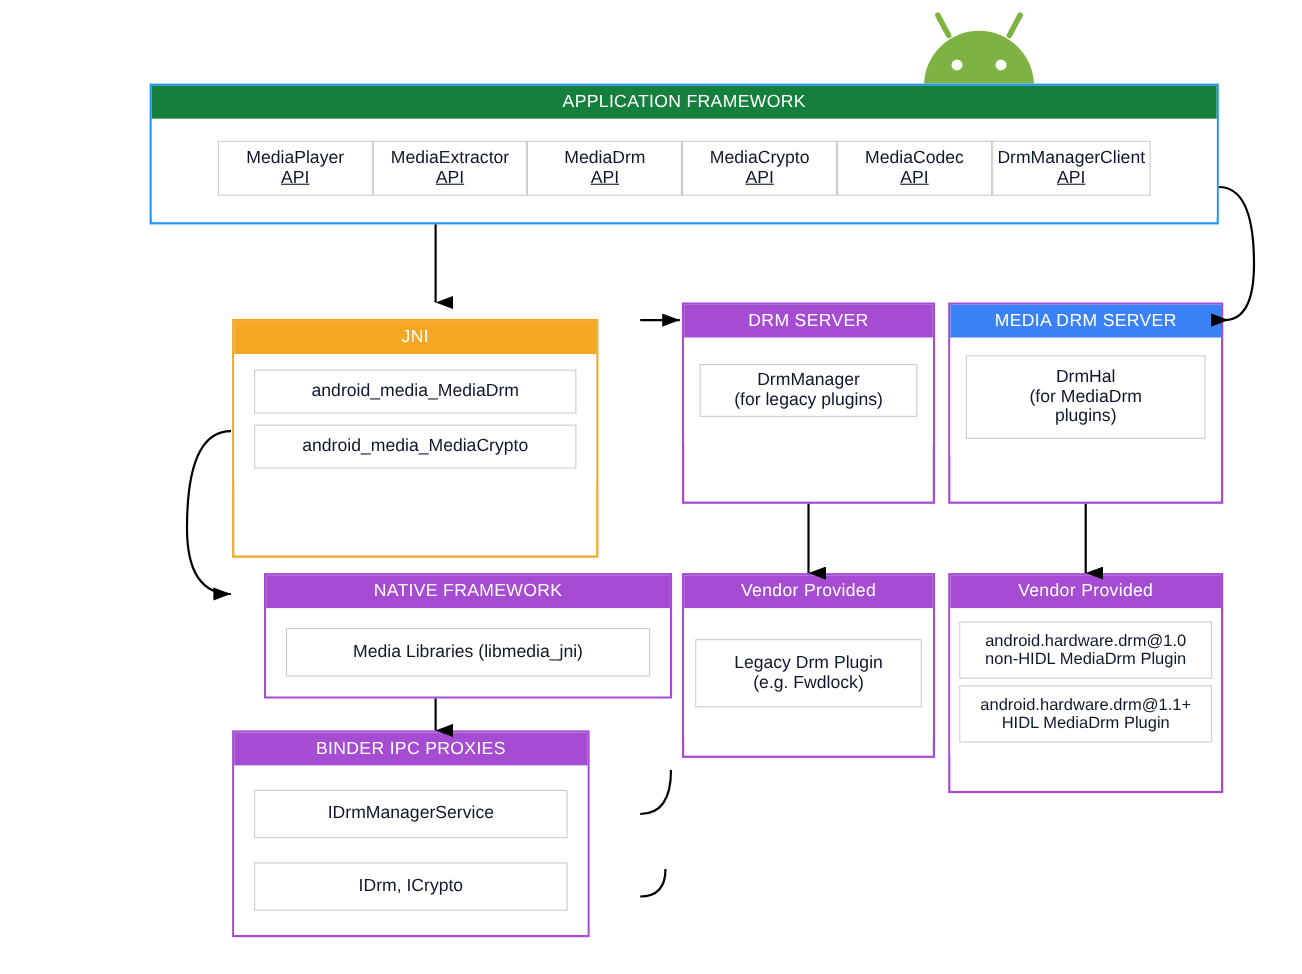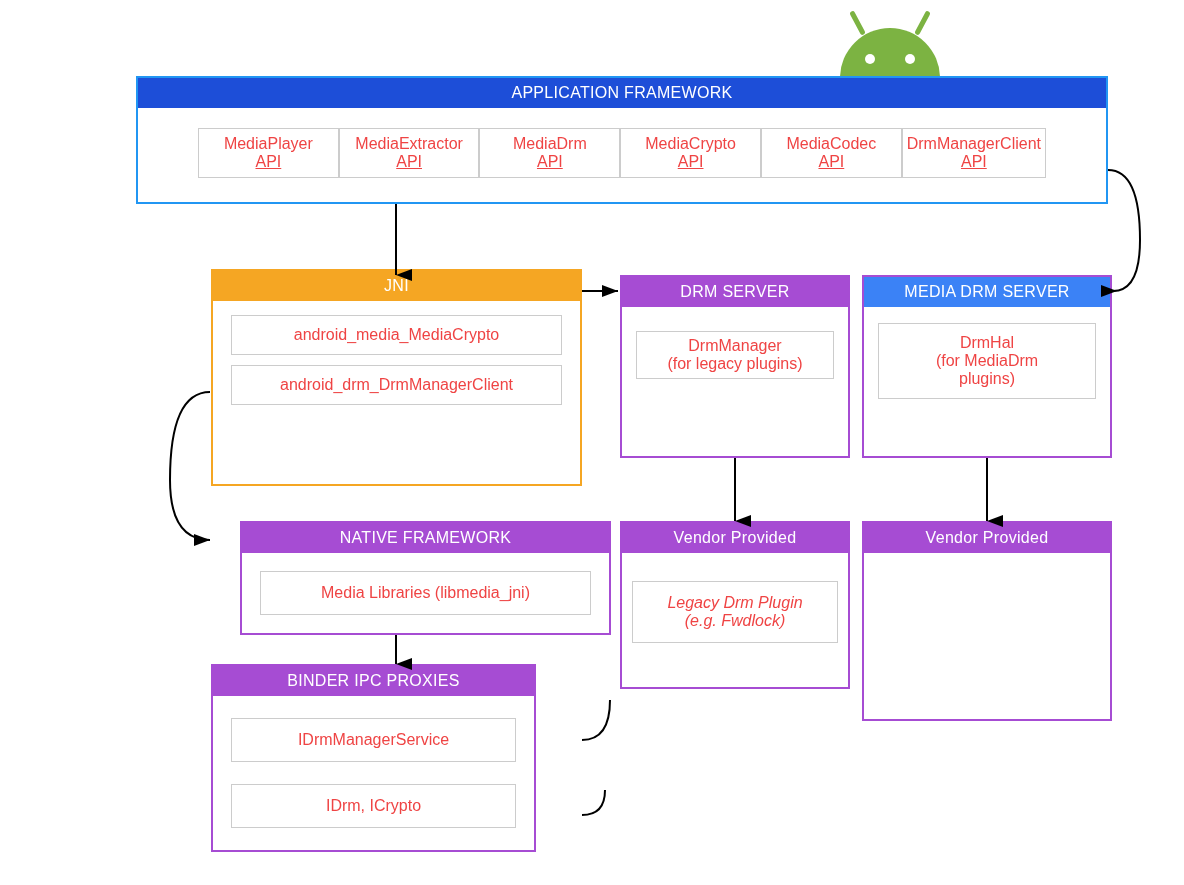--- a/index.html
+++ b/index.html
@@ -26,29 +26,29 @@
   .block-body {
     background: #fff;
     padding: 14px;
   }
   .cell {
     border: 1px solid #ccc;
     background: #fff;
     text-align: center;
     padding: 8px 6px;
     font-size: 16px;
-    color: #ef4444;
+    color: #0f172a;
   }
 
   
   .af-container {
     left: 136px; top: 76px; width: 972px; height: 128px;
     border-color: #2196f3;
   }
-  .af-header { background: #1d4ed8; }
+  .af-header { background: #15803d; }
   .af-body {
     display: grid;
     grid-template-columns: repeat(6, 1fr);
     gap: 0;
     padding: 20px 60px;
   }
   .af-body .cell { border: 1px solid #ccc; padding: 6px 4px; }
   .api-cell { display:flex; flex-direction:column; justify-content:center; align-items:center; }
   .api-cell span:last-child { margin-top: 0; text-decoration: underline; }
 
@@ -71,21 +71,21 @@
   .robot-eye.l{ left:35px;} .robot-eye.r{ left:75px;}
   .robot-ant {
     position:absolute; width:5px; height:26px; background:#7cb342; border-radius:3px;
     top:0;
   }
   .robot-ant.l{ left:25px; transform:rotate(-28deg);}
   .robot-ant.r{ left:90px; transform:rotate(28deg);}
 
   
   .jni {
-    left: 211px; top: 269px; width: 371px; height: 217px;
+    left: 211px; top: 290px; width: 333px; height: 217px;
     border-color: #f5a623;
   }
   .jni-header { background: #f5a623; }
   .jni-body { display:flex; flex-direction:column; gap:10px; padding:14px 18px; }
   .jni-body .cell { padding: 10px 6px; }
 
   
   .drmserver {
     left: 620px; top: 275px; width: 230px; height: 183px;
     border-color: #a64cd3;
@@ -112,21 +112,21 @@
   .nativefw-header { background:#a64cd3; }
   .nativefw-body { padding: 18px 18px; }
   .nativefw-body .cell{ padding:12px 8px; }
 
   
   .vendor1 {
     left: 620px; top: 521px; width: 230px; height: 168px;
     border-color: #a64cd3;
   }
   .vendor1-header { background:#a64cd3; font-weight:400;}
-  .vendor1-body { padding: 28px 10px; font-style: italic; }
+  .vendor1-body { padding: 28px 10px; }
   .vendor1-body .cell{ padding:12px 4px; }
 
   
   .vendor2 {
     left: 862px; top: 521px; width: 250px; height: 200px;
     border-color: #a64cd3;
   }
   .vendor2-header { background:#a64cd3; font-weight:400;}
   .vendor2-body { padding: 12px 8px; display:flex; flex-direction:column; gap:6px;}
   .vendor2-body .cell{ padding:8px 2px; font-size:15px;}
@@ -177,22 +177,22 @@
     <div class="cell api-cell">
       <span>DrmManagerClient</span>
       <span>API</span>
     </div>
   </div>
 </div>
 
 <div class="block jni">
   <div class="block-header jni-header">JNI</div>
   <div class="block-body jni-body">
+    <div class="cell">android_media_MediaDrm</div>
     <div class="cell">android_media_MediaCrypto</div>
-    <div class="cell">android_drm_DrmManagerClient</div>
   </div>
 </div>
 
 <div class="block drmserver">
   <div class="block-header drmserver-header">DRM SERVER</div>
   <div class="block-body drmserver-body">
     <div class="cell">
       <div>DrmManager</div>
       <div>(for legacy plugins)</div>
     </div>
@@ -222,20 +222,30 @@
   <div class="block-body vendor1-body">
     <div class="cell">
       <div>Legacy Drm Plugin</div>
       <div>(e.g. Fwdlock)</div>
     </div>
   </div>
 </div>
 
 <div class="block vendor2">
   <div class="block-header vendor2-header">Vendor Provided</div>
+  <div class="block-body vendor2-body">
+    <div class="cell">
+      <div>android.hardware.drm@1.0</div>
+      <div>non-HIDL MediaDrm Plugin</div>
+    </div>
+    <div class="cell">
+      <div>android.hardware.drm@1.1+</div>
+      <div>HIDL MediaDrm Plugin</div>
+    </div>
+  </div>
 </div>
 
 <div class="block binder">
   <div class="block-header binder-header">BINDER IPC PROXIES</div>
   <div class="block-body binder-body">
     <div class="cell">IDrmManagerService</div>
     <div class="cell">IDrm, ICrypto</div>
   </div>
 </div>
 

